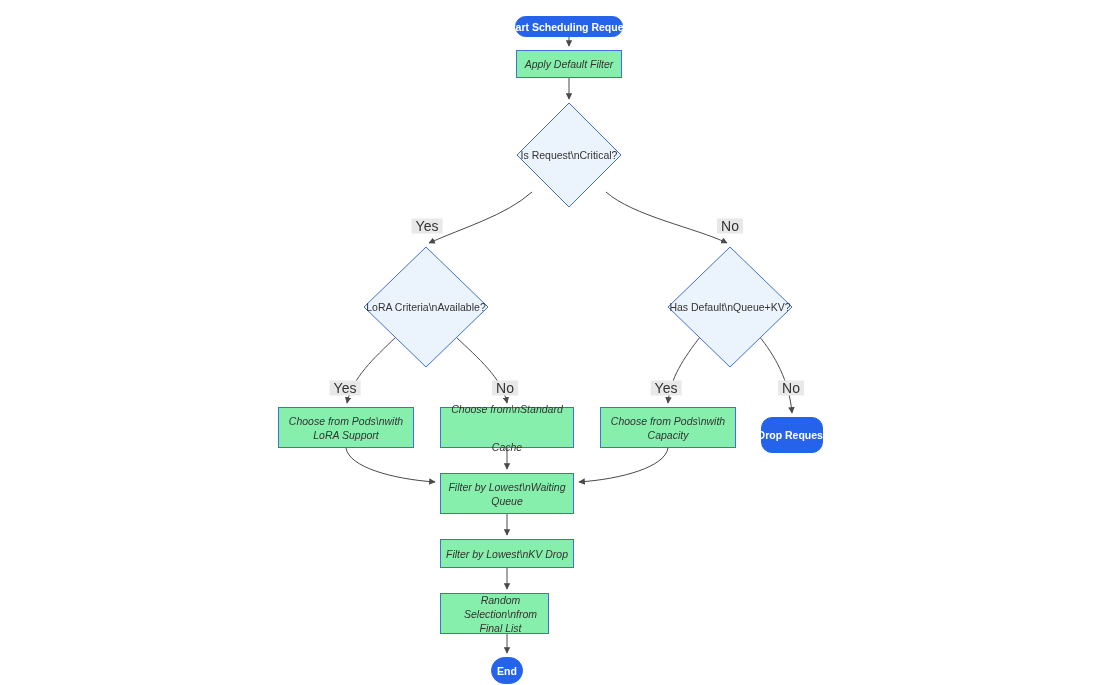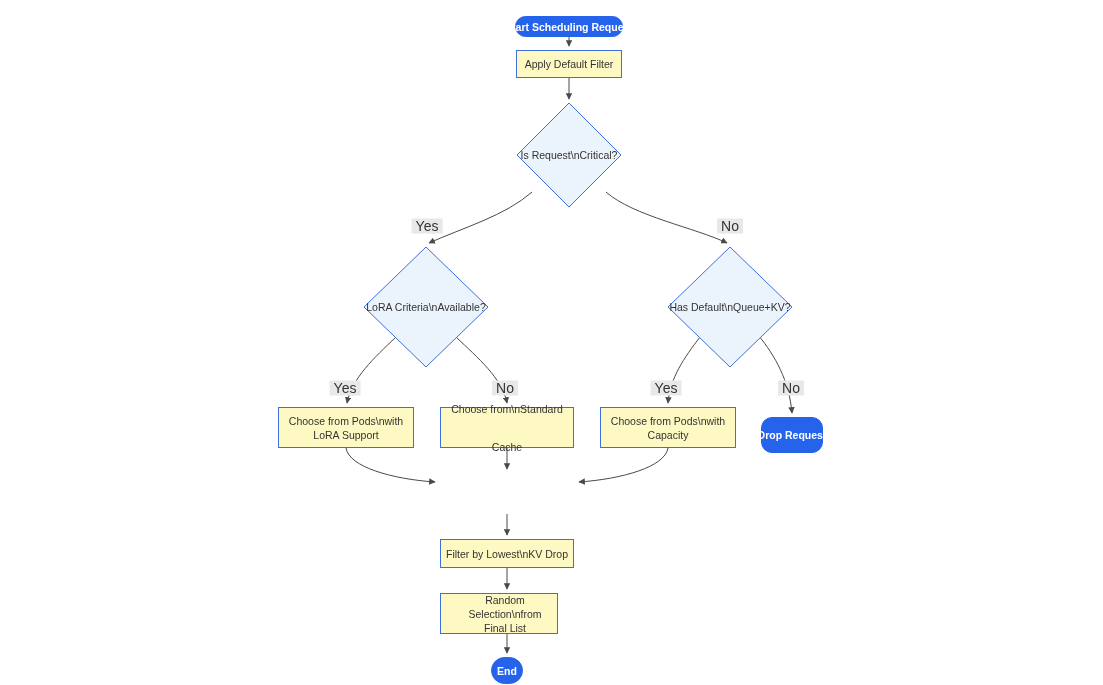--- a/index.html
+++ b/index.html
@@ -16,21 +16,21 @@
     font-family:"Liberation Sans",sans-serif;
   }
   #edges{position:absolute;left:0;top:0;width:1103px;height:685px;}
   #edges path{fill:none;stroke:var(--edge-line);stroke-width:1;}
   #arrowhead path{fill:var(--edge-line);stroke:none;}
 
   .node{
     position:absolute;display:flex;flex-direction:column;align-items:center;justify-content:center;
     font-size:10.5px;line-height:14px;color:var(--text);text-align:center;box-sizing:border-box;
   }
-  .rect{background:#fef9c3;border:1px solid var(--node-border);}
+  .rect{background:#86efac;border:1px solid var(--node-border);font-style:italic;}
   .stadium{
     background:var(--accent-blue);border:1px solid var(--accent-blue);
     color:#ffffff;font-weight:bold;white-space:nowrap;
   }
   .diamond{background:transparent;border:none;}
   .diamond-shape{position:absolute;left:0;top:0;width:100%;height:100%;}
   .diamond-shape polygon{fill:var(--diamond-fill);stroke:var(--node-border);stroke-width:1;vector-effect:non-scaling-stroke;}
   .dlabel{position:relative;white-space:nowrap;}
   .nowrap{white-space:nowrap;}
 
@@ -45,21 +45,21 @@
   .n-apply{left:516px;top:50px;width:106px;height:28px;}
   .n-d1{left:517px;top:103px;width:104px;height:104px;}
   .n-d2{left:364px;top:247px;width:124px;height:120px;}
   .n-d3{left:668px;top:247px;width:124px;height:120px;}
   .n-box1{left:278px;top:407px;width:136px;height:41px;}
   .n-box2{left:440px;top:407px;width:134px;height:41px;gap:24px;}
   .n-box3{left:600px;top:407px;width:136px;height:41px;}
   .n-drop{left:761px;top:417px;width:62px;height:36px;border-radius:11px;}
   .n-filter1{left:440px;top:473px;width:134px;height:41px;}
   .n-filter2{left:440px;top:539px;width:134px;height:29px;}
-  .n-random{left:440px;top:593px;width:118px;height:41px;padding-left:12px;}
+  .n-random{left:440px;top:593px;width:109px;height:41px;padding-left:12px;}
   .n-end{left:491px;top:657px;width:32px;height:27px;border-radius:14px;}
 
   
   .l-yes1{left:427px;top:226px;}
   .l-no1{left:730px;top:226px;}
   .l-yes2{left:345px;top:388px;}
   .l-no2{left:505px;top:388px;}
   .l-yes3{left:666px;top:388px;}
   .l-no3{left:791px;top:388px;}
 </style>
@@ -131,20 +131,24 @@
 
   <div class="node rect n-box3">
     <span>Choose from Pods\nwith</span>
     <span>Capacity</span>
   </div>
 
   <div class="node stadium n-drop">
     <span>Drop Request</span>
   </div>
 
+  <div class="node rect n-filter1">
+    <span>Filter by Lowest\nWaiting</span>
+    <span>Queue</span>
+  </div>
 
   <div class="node rect n-filter2">
     <span class="nowrap">Filter by Lowest\nKV Drop</span>
   </div>
 
   <div class="node rect n-random">
     <span>Random Selection\nfrom</span>
     <span>Final List</span>
   </div>
 

